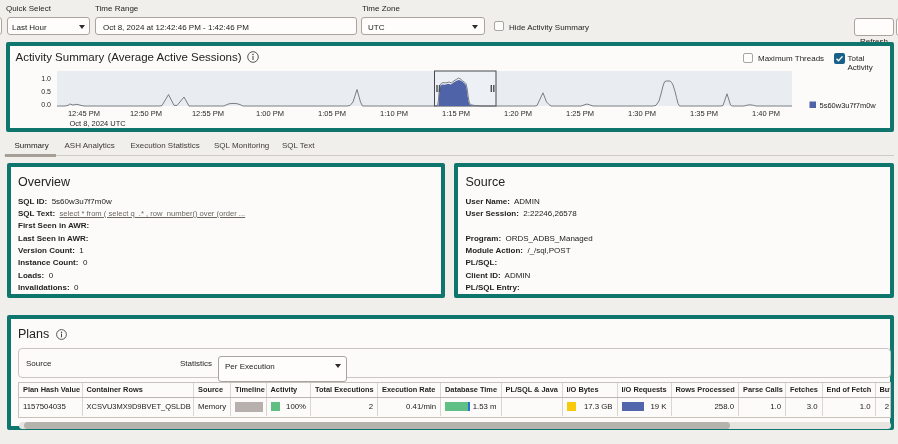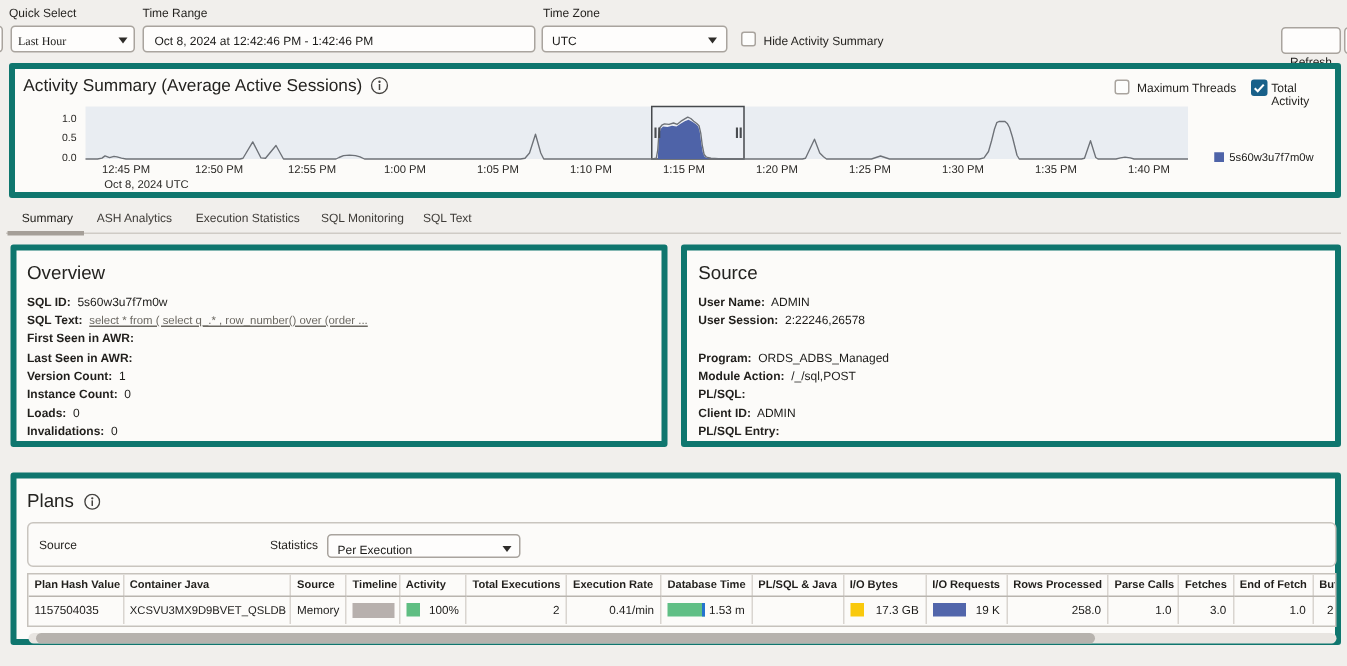--- a/index.html
+++ b/index.html
@@ -20,21 +20,21 @@
 table.pl td { padding:0 4px; height:19px; border-right:1px solid #d9d5d0; white-space:nowrap; color:#1c1b19; }
 .num { text-align:right; }
 .infoi { display:inline-block; vertical-align:-2px; }
 </style>
 </head>
 <body>
 <div id="app">
 
   <div class="fld" style="left:-7px; top:17px; width:9px;"></div>
   <div class="abs lbl" style="left:6px; top:4px;">Quick Select</div>
-  <div class="fld" style="left:7px; top:17px; width:83px;font-family:Liberation Serif, serif;">
+  <div class="fld" style="left:7px; top:17px; width:83px;">
     <div class="abs" style="left:4px; top:5px;">Last Hour</div>
     <div class="caret" style="left:71px; top:7px;"></div>
   </div>
   <div class="abs lbl" style="left:95px; top:4px;">Time Range</div>
   <div class="fld" style="left:95px; top:17px; width:262px;">
     <div class="abs" style="left:7px; top:5px;">Oct 8, 2024 at 12:42:46 PM - 1:42:46 PM</div>
   </div>
   <div class="abs lbl" style="left:362px; top:4px;">Time Zone</div>
   <div class="fld" style="left:361px; top:17px; width:124px;">
     <div class="abs" style="left:6px; top:5px;">UTC</div>
@@ -141,21 +141,21 @@
       <svg class="infoi" width="11" height="11" viewBox="0 0 11 11" style="margin-left:3px;">
           <circle cx="5.5" cy="5.5" r="4.9" fill="none" stroke="#454340" stroke-width="0.9"></circle>
           <circle cx="5.5" cy="3.2" r="0.75" fill="#454340"></circle>
           <rect x="5.0" y="4.6" width="1" height="3.7" fill="#454340"></rect>
         </svg>
     </div>
 
     <div class="abs" style="left:7.5px; top:29px; width:873px; height:30px; border:1px solid #c9c5bf; border-radius:4px;">
       <div class="abs lbl" style="left:7px; top:10px;">Source</div>
       <div class="abs lbl" style="left:161px; top:10px;">Statistics</div>
-      <div class="fld" style="left:199px; top:7px; width:129px; height:16px;">
+      <div class="fld" style="left:199px; top:7px; width:129px; height:26px;">
         <div class="abs" style="left:6px; top:4.5px;">Per Execution</div>
         <div class="caret" style="left:116px; top:6.5px;"></div>
       </div>
     </div>
 
     <div class="abs" style="left:7.5px; top:63.2px; width:873px; height:35.8px; overflow:hidden; border:1px solid #c6c2bc;">
       <table class="pl" style="width:875px;">
         <colgroup>
             <col style="width:63px">
             <col style="width:111.5px">
@@ -170,21 +170,21 @@
             <col style="width:54px">
             <col style="width:67.5px">
             <col style="width:47px">
             <col style="width:36.5px">
             <col style="width:53px">
             <col style="width:18.5px">
           </colgroup>
         <tbody>
             <tr>
           <th>Plan Hash Value</th>
-          <th>Container Java</th>
+          <th>Container Rows</th>
           <th>Source</th>
           <th>Timeline</th>
           <th>Activity</th>
           <th>Total Executions</th>
           <th>Execution Rate</th>
           <th>Database Time</th>
           <th>PL/SQL &amp; Java</th>
           <th>I/O Bytes</th>
           <th>I/O Requests</th>
           <th>Rows Processed</th>

